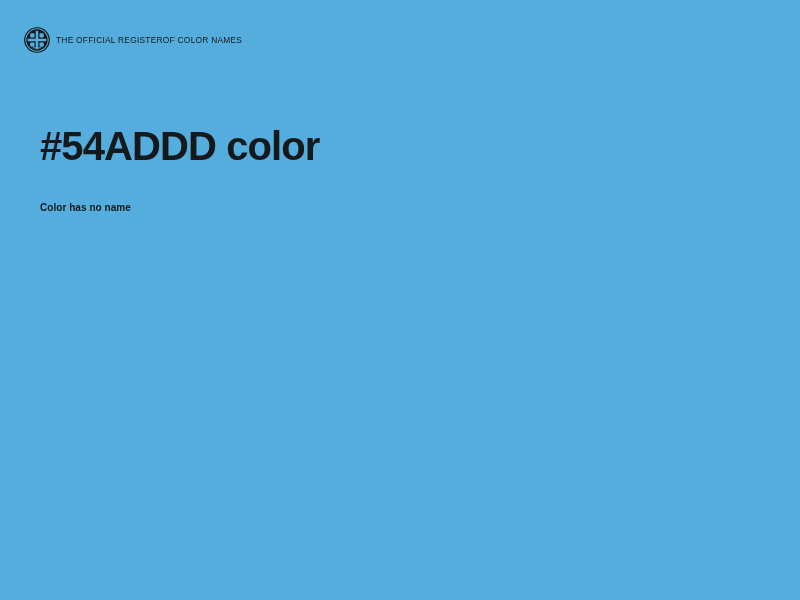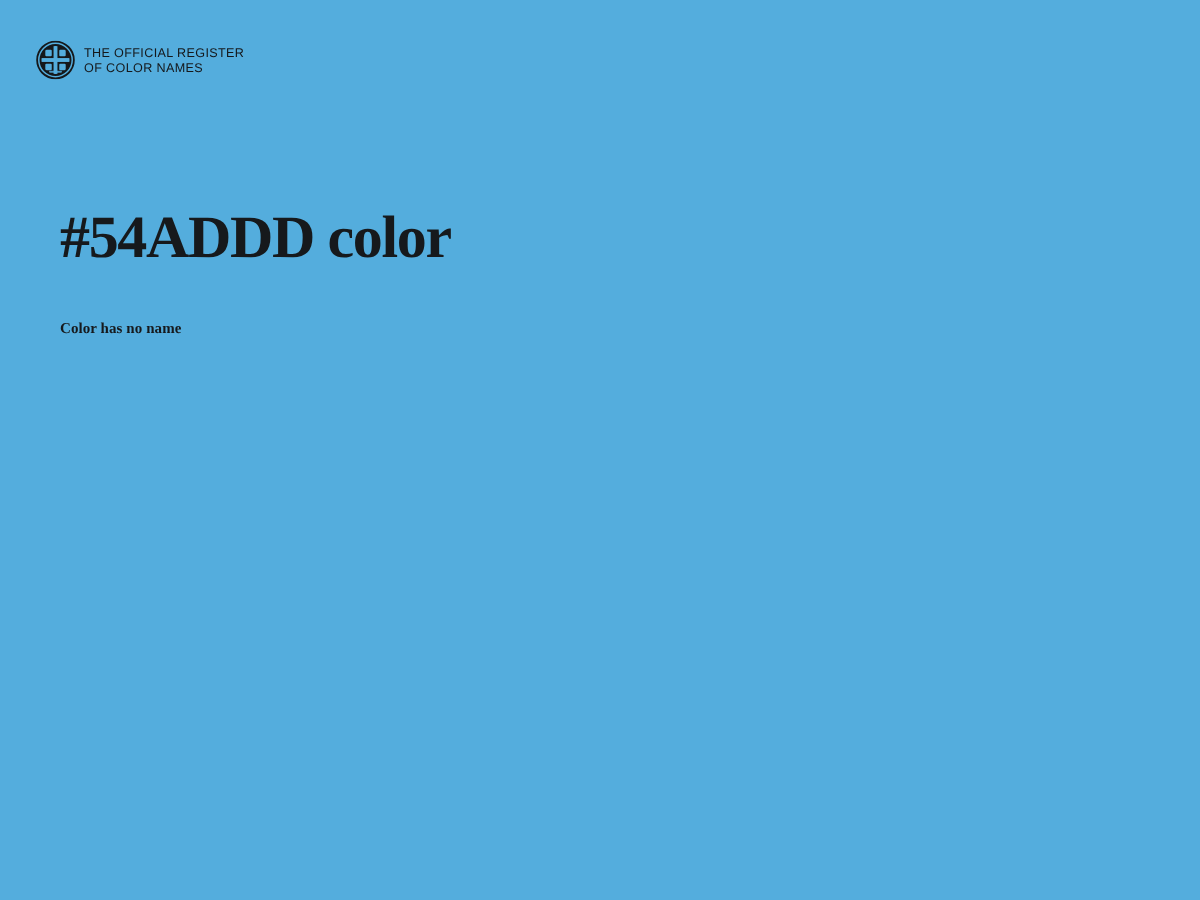--- a/index.html
+++ b/index.html
@@ -28,37 +28,35 @@
 
   #seal {
     width: 26px;
     height: 26px;
     flex: 0 0 26px;
     display: block;
   }
 
   #wordmark {
     display: flex;
-    flex-direction: column;
     justify-content: center;
     color: #15181B;
     font-size: 8.4px;
     font-weight: 400;
     line-height: 10.4px;
     letter-spacing: 0.25px;
     white-space: nowrap;
   }
 
   
   #main {
     position: absolute;
     left: 40px;
-    top: 132px;
+    top: 120px;
     width: 720px;
-    font-family: Liberation Serif, serif;
   }
 
   #page-title {
     margin: 0;
     color: #16191C;
     font-size: 40px;
     font-weight: bold;
     line-height: 52px;
     letter-spacing: -0.9px;
     white-space: nowrap;

